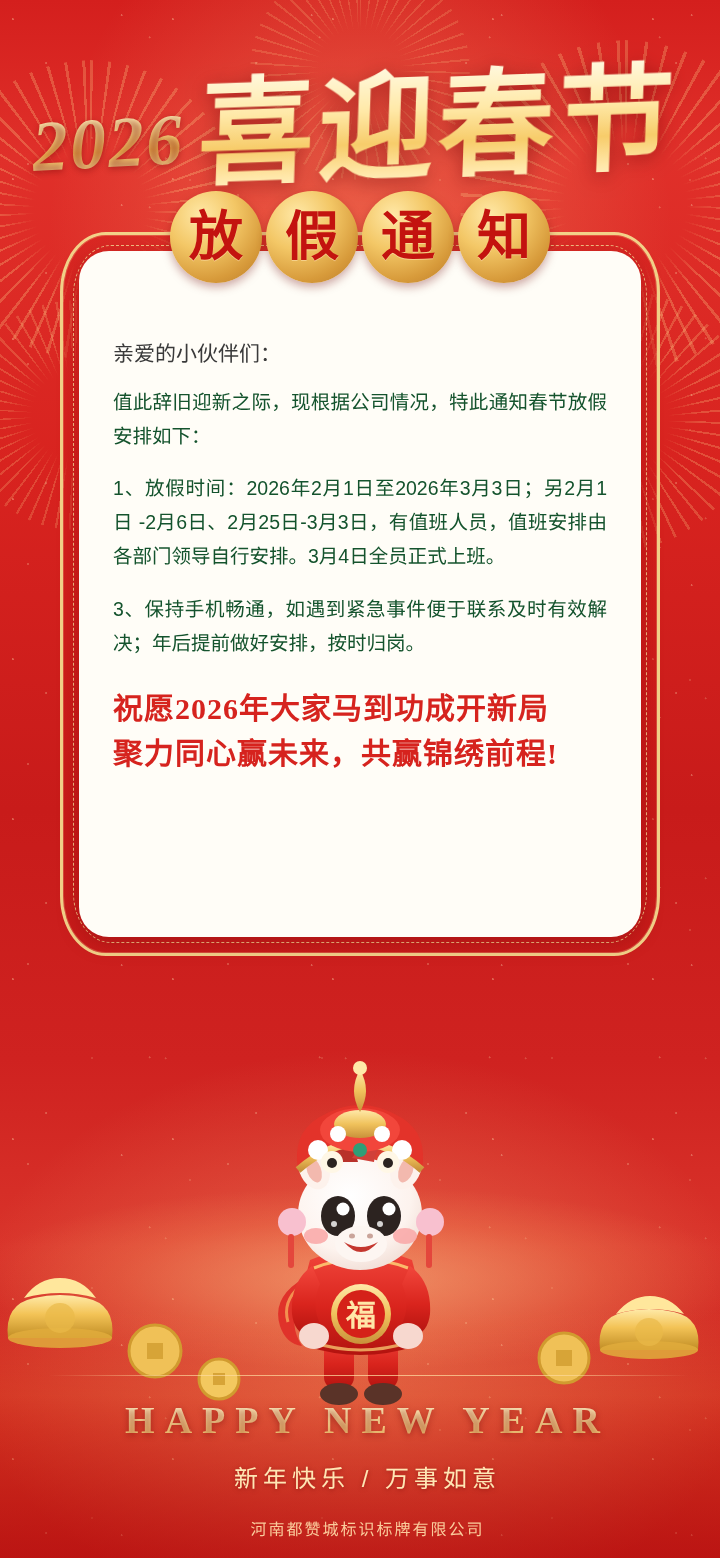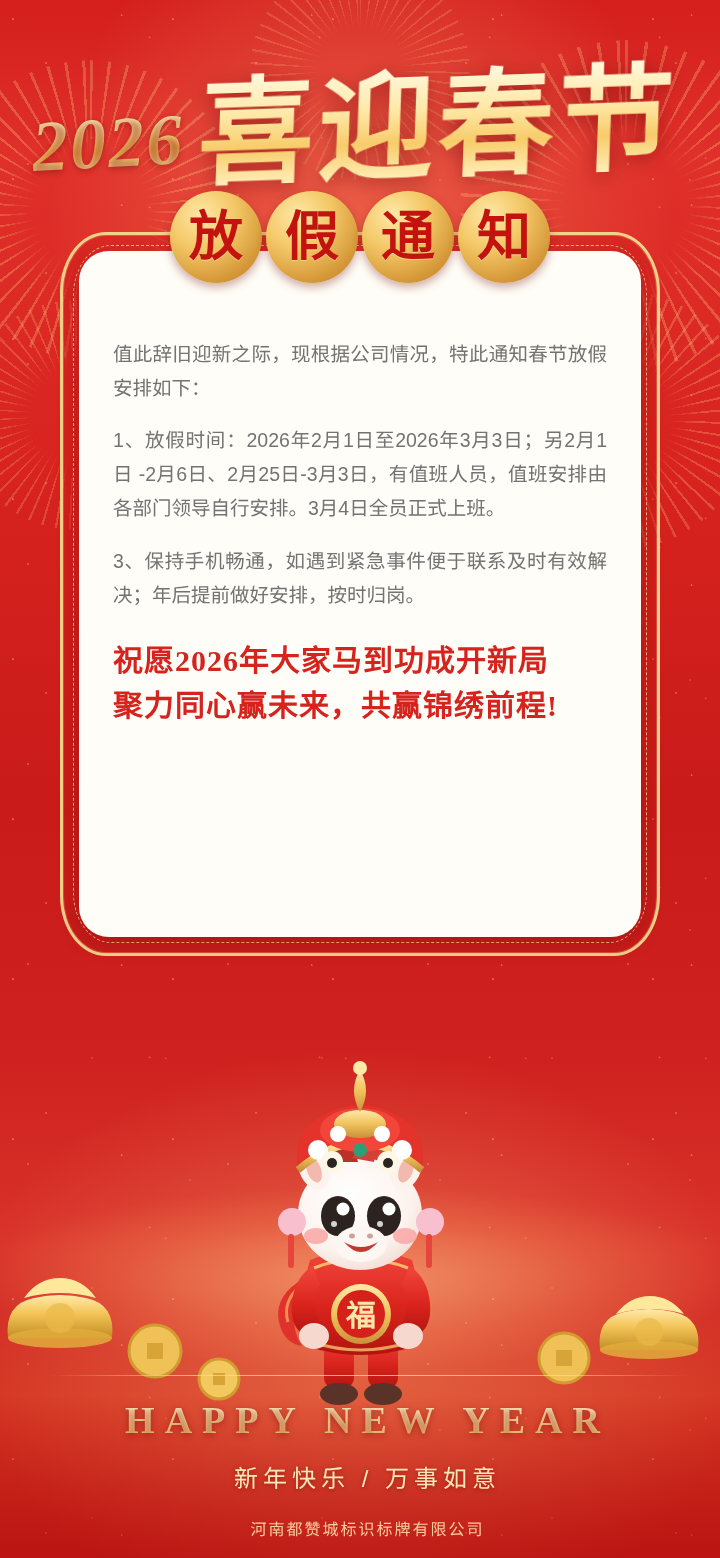--- a/index.html
+++ b/index.html
@@ -169,21 +169,21 @@
   
   .greeting {
     font-size: 21px;
     color: #3a3a3a;
     margin: 0 0 18px 0;
     font-weight: 400;
   }
   .para {
     font-size: 19.5px;
     line-height: 1.75;
-    color: #737373;
+    color: #14532d;
     margin: 0 0 18px 0;
     text-align: justify;
   }
   .wish {
     margin-top: 26px;
     font-family: "Liberation Serif", "DejaVu Serif", serif;
     font-weight: 700;
     font-size: 30px;
     line-height: 1.5;
     color: #d6231e;
@@ -300,20 +300,21 @@
         </div>
         <div class="badge">
           <span>通</span>
         </div>
         <div class="badge">
           <span>知</span>
         </div>
       </div>
 
       <div class="card-inner">
+        <p class="greeting">亲爱的小伙伴们：</p>
         <p class="para">值此辞旧迎新之际，现根据公司情况，特此通知春节放假安排如下：</p>
         <p class="para">1、放假时间：2026年2月1日至2026年3月3日；另2月1日 -2月6日、2月25日-3月3日，有值班人员，值班安排由各部门领导自行安排。3月4日全员正式上班。</p>
         <p class="para">3、保持手机畅通，如遇到紧急事件便于联系及时有效解决；年后提前做好安排，按时归岗。</p>
         <div class="wish">
           <div>祝愿2026年大家马到功成开新局</div>
           <div>聚力同心赢未来，共赢锦绣前程!</div>
         </div>
       </div>
 
     </div>

